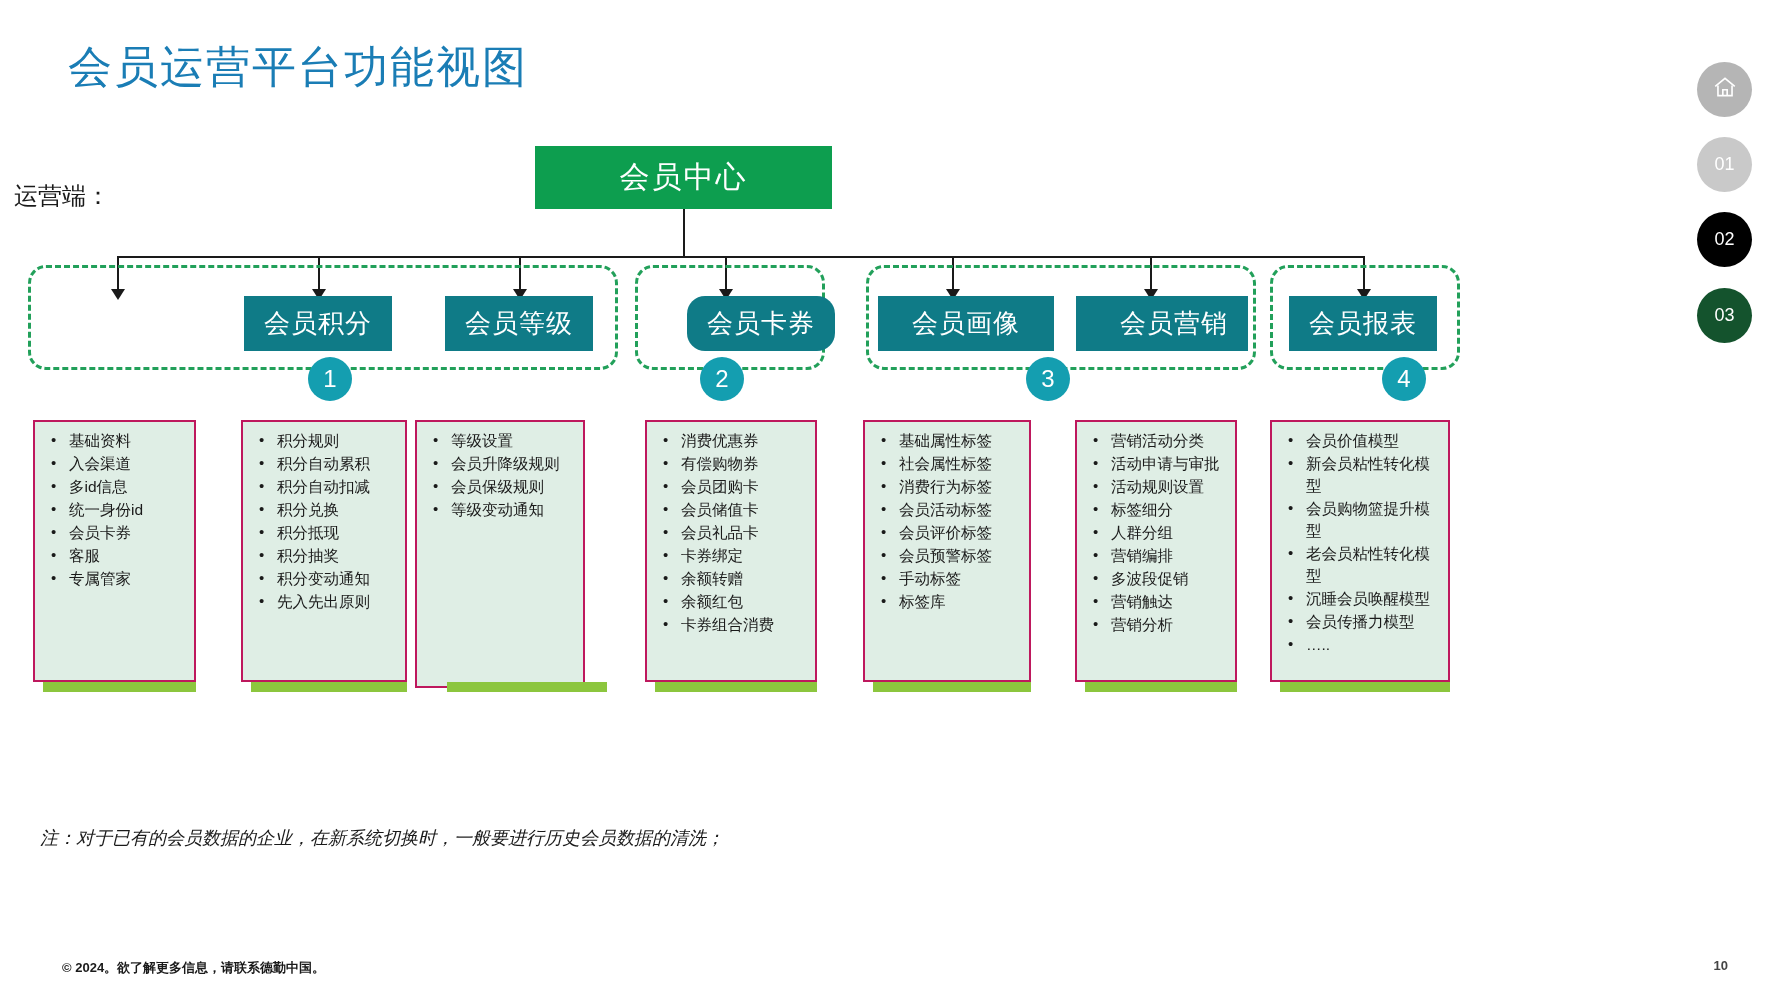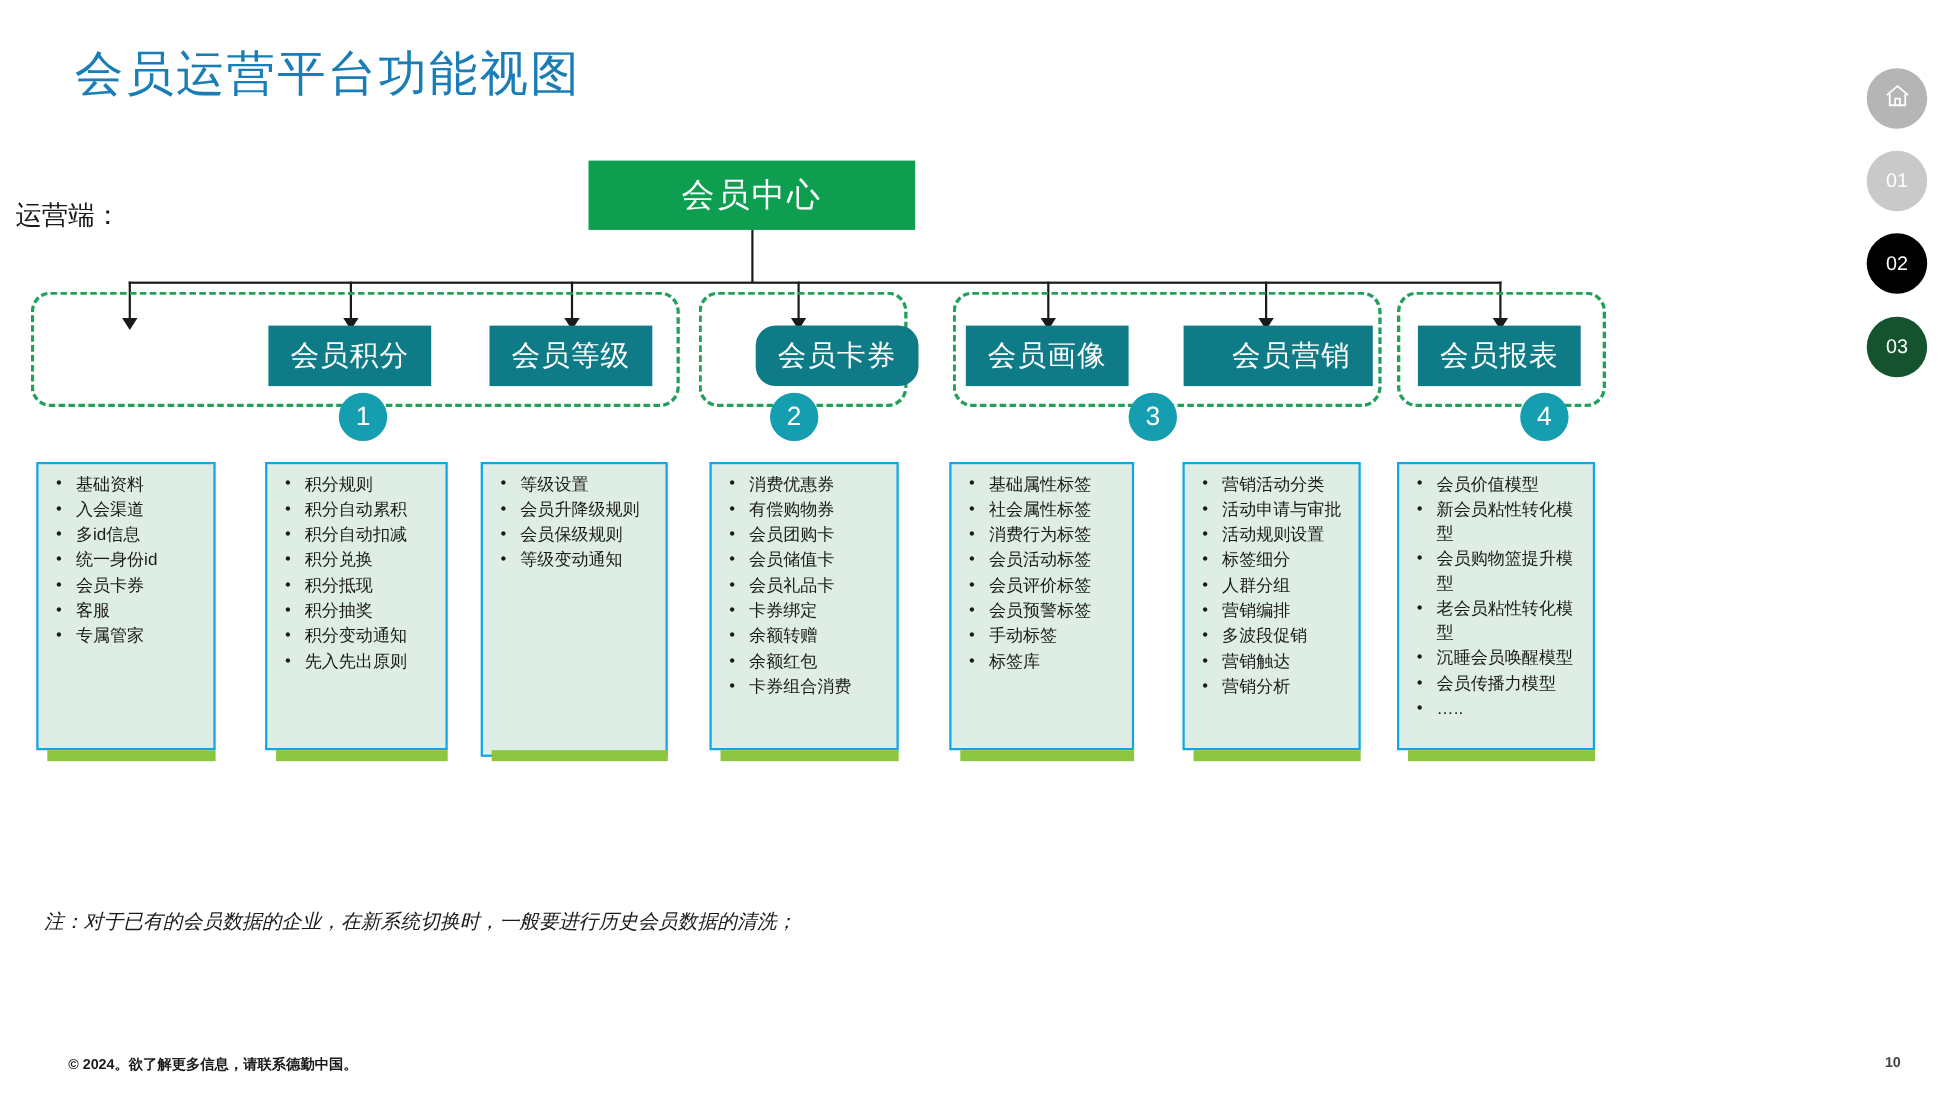--- a/index.html
+++ b/index.html
@@ -127,21 +127,21 @@
     align-items: center;
     justify-content: center;
     top: 357px;
   }
 
   
   .card {
     position: absolute;
     top: 420px;
     background: #dfeee5;
-    border: 2px solid #0ea5e9;
+    border: 2px solid #be185d;
     box-sizing: border-box;
     padding: 8px 6px 8px 6px;
   }
   .card-shadow {
     position: absolute;
     height: 10px;
     background: #8cc63e;
     top: 682px;
   }
   .card ul {
@@ -241,21 +241,21 @@
   <div class="arrowhead" style="left:1357px;"></div>
 
   <div class="dash-group" style="left:28px;  width:590px;"></div>
   <div class="dash-group" style="left:635px; width:190px;"></div>
   <div class="dash-group" style="left:866px; width:390px;"></div>
   <div class="dash-group" style="left:1270px;width:190px;"></div>
 
   <div class="node-box" style="left:244px;  width:148px;">会员积分</div>
   <div class="node-box" style="left:445px;  width:148px;">会员等级</div>
   <div class="node-box" style="left:687px;  width:148px;border-radius:18px;">会员卡券</div>
-  <div class="node-box" style="left:878px;  width:148px;">会员画像</div>
+  <div class="node-box" style="left:878px;  width:176px;">会员画像</div>
   <div class="node-box" style="left:1076px; width:148px;padding-left:24px;">会员营销</div>
   <div class="node-box" style="left:1289px; width:148px;">会员报表</div>
 
   <div class="badge" style="left:308px;">1</div>
   <div class="badge" style="left:700px;">2</div>
   <div class="badge" style="left:1026px;">3</div>
   <div class="badge" style="left:1382px;">4</div>
 
   <div class="card" style="left:33px;   width:163px; height:262px;">
     <ul>
@@ -277,21 +277,21 @@
       <li>积分自动扣减</li>
       <li>积分兑换</li>
       <li>积分抵现</li>
       <li>积分抽奖</li>
       <li>积分变动通知</li>
       <li>先入先出原则</li>
     </ul>
   </div>
   <div class="card-shadow" style="left:251px; width:156px;"></div>
 
-  <div class="card" style="left:437px;  width:170px; height:268px;">
+  <div class="card" style="left:415px;  width:170px; height:268px;">
     <ul>
       <li>等级设置</li>
       <li>会员升降级规则</li>
       <li>会员保级规则</li>
       <li>等级变动通知</li>
     </ul>
   </div>
   <div class="card-shadow" style="left:447px; width:160px;"></div>
 
   <div class="card" style="left:645px;  width:172px; height:262px;">

